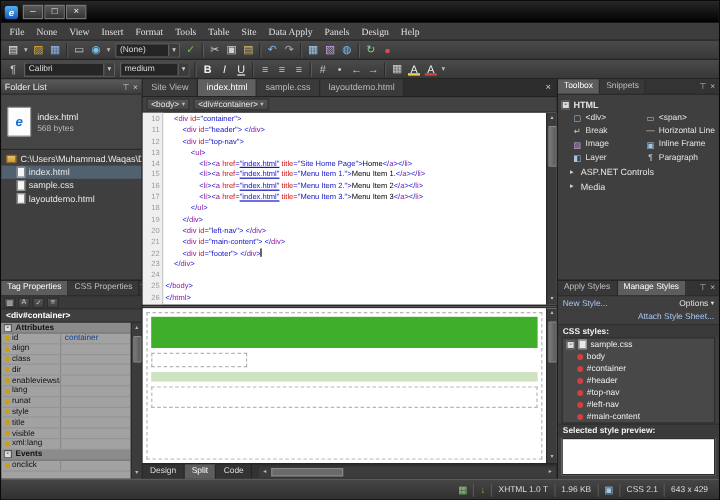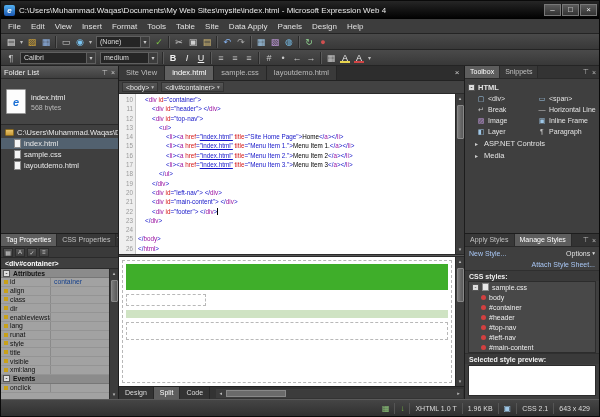--- a/index.html
+++ b/index.html
@@ -4,21 +4,21 @@
 <style>
 *{margin:0;padding:0;box-sizing:border-box;font-family:"Liberation Sans","DejaVu Sans",sans-serif;}
 html,body{width:600px;height:417px;overflow:hidden;background:#2b2b2b;}
 .window{width:600px;height:417px;display:flex;flex-direction:column;border:1px solid #0a0a0a;background:#3a3a3a;}
 .titlebar{height:18px;flex:0 0 18px;background:linear-gradient(#262626,#000);display:flex;align-items:center;color:#e8e8e8;font-size:8px;}
 .app-icon{width:11px;height:11px;margin:0 4px 0 3px;background:linear-gradient(#53b1f0,#1a56b0);border-radius:2px;color:#fff;font-size:8px;font-weight:bold;font-style:italic;display:inline-flex;align-items:center;justify-content:center;flex:0 0 11px;}
 .title-text{flex:1;white-space:nowrap;overflow:hidden;}
 .winbtns{display:flex;gap:1px;margin-right:2px;}
 .winbtn{width:17px;height:12px;background:linear-gradient(#5a5a5a,#333);border:1px solid #777;color:#eee;font-size:8px;line-height:10px;text-align:center;}
 .menubar{height:15px;flex:0 0 15px;background:#3d3d3d;border-bottom:1px solid #242424;display:flex;align-items:center;font-size:8px;color:#e0e0e0;padding-left:2px;}
-.menu-item{padding:0 5px;line-height:15px;white-space:nowrap;}
+.menu-item{padding:0 5px;line-height:15px;white-space:nowrap;font-family:Liberation Serif, serif;}
 .toolbar{height:16px;flex:0 0 16px;background:linear-gradient(#4a4a4a,#383838);border-bottom:1px solid #242424;display:flex;align-items:center;padding-left:3px;}
 .tb-icon{width:14px;height:13px;display:inline-flex;align-items:center;justify-content:center;font-size:9px;position:relative;flex:0 0 14px;}
 .tb-bar{position:absolute;left:2px;right:2px;bottom:1px;height:2px;}
 .tb-arrow{font-size:6px;color:#bbb;width:7px;text-align:center;flex:0 0 7px;}
 .tb-sep{width:1px;height:12px;background:#2a2a2a;border-right:1px solid #5a5a5a;margin:0 2px;flex:0 0 2px;}
 .tb-dd{height:12px;background:#252525;border:1px solid #5f5f5f;display:inline-flex;align-items:center;font-size:7px;color:#ddd;margin:0 2px;padding-left:3px;justify-content:space-between;white-space:nowrap;}
 .tb-dd-a{width:9px;height:100%;background:#3c3c3c;border-left:1px solid #5f5f5f;font-size:6px;display:inline-flex;align-items:center;justify-content:center;color:#ccc;margin-left:3px;}
 .main{flex:1;display:flex;min-height:0;}
 .col-left{flex:0 0 118px;width:118px;display:flex;flex-direction:column;border-right:1px solid #1d1d1d;background:#3f3f3f;min-height:0;}
 .col-center{flex:1;display:flex;flex-direction:column;min-width:0;background:#333;}
@@ -116,30 +116,29 @@
 .sb-item{padding:0 5px;display:flex;align-items:center;gap:2px;border-left:1px solid #555;height:11px;line-height:11px;white-space:nowrap;}
 .sb-item.first{border-left:none;}
 .sb-ico{font-size:8px;}
 </style>
 </head>
 <body>
 
 <div class="window">
   <div class="titlebar">
     <span class="app-icon">e</span>
-    <span class="title-text">C:\Users\Muhammad.Waqas\Documents\My Web Sites\mysite\index.html - Microsoft Expression Web 4</span>
     <span class="winbtns" id="winbtns">
         <span class="winbtn">–</span>
         <span class="winbtn">□</span>
         <span class="winbtn close">×</span>
       </span>
   </div>
   <div class="menubar">
       <span class="menu-item">File</span>
-      <span class="menu-item">Edit</span>
+      <span class="menu-item">None</span>
       <span class="menu-item">View</span>
       <span class="menu-item">Insert</span>
       <span class="menu-item">Format</span>
       <span class="menu-item">Tools</span>
       <span class="menu-item">Table</span>
       <span class="menu-item">Site</span>
       <span class="menu-item">Data Apply</span>
       <span class="menu-item">Panels</span>
       <span class="menu-item">Design</span>
       <span class="menu-item">Help</span>

